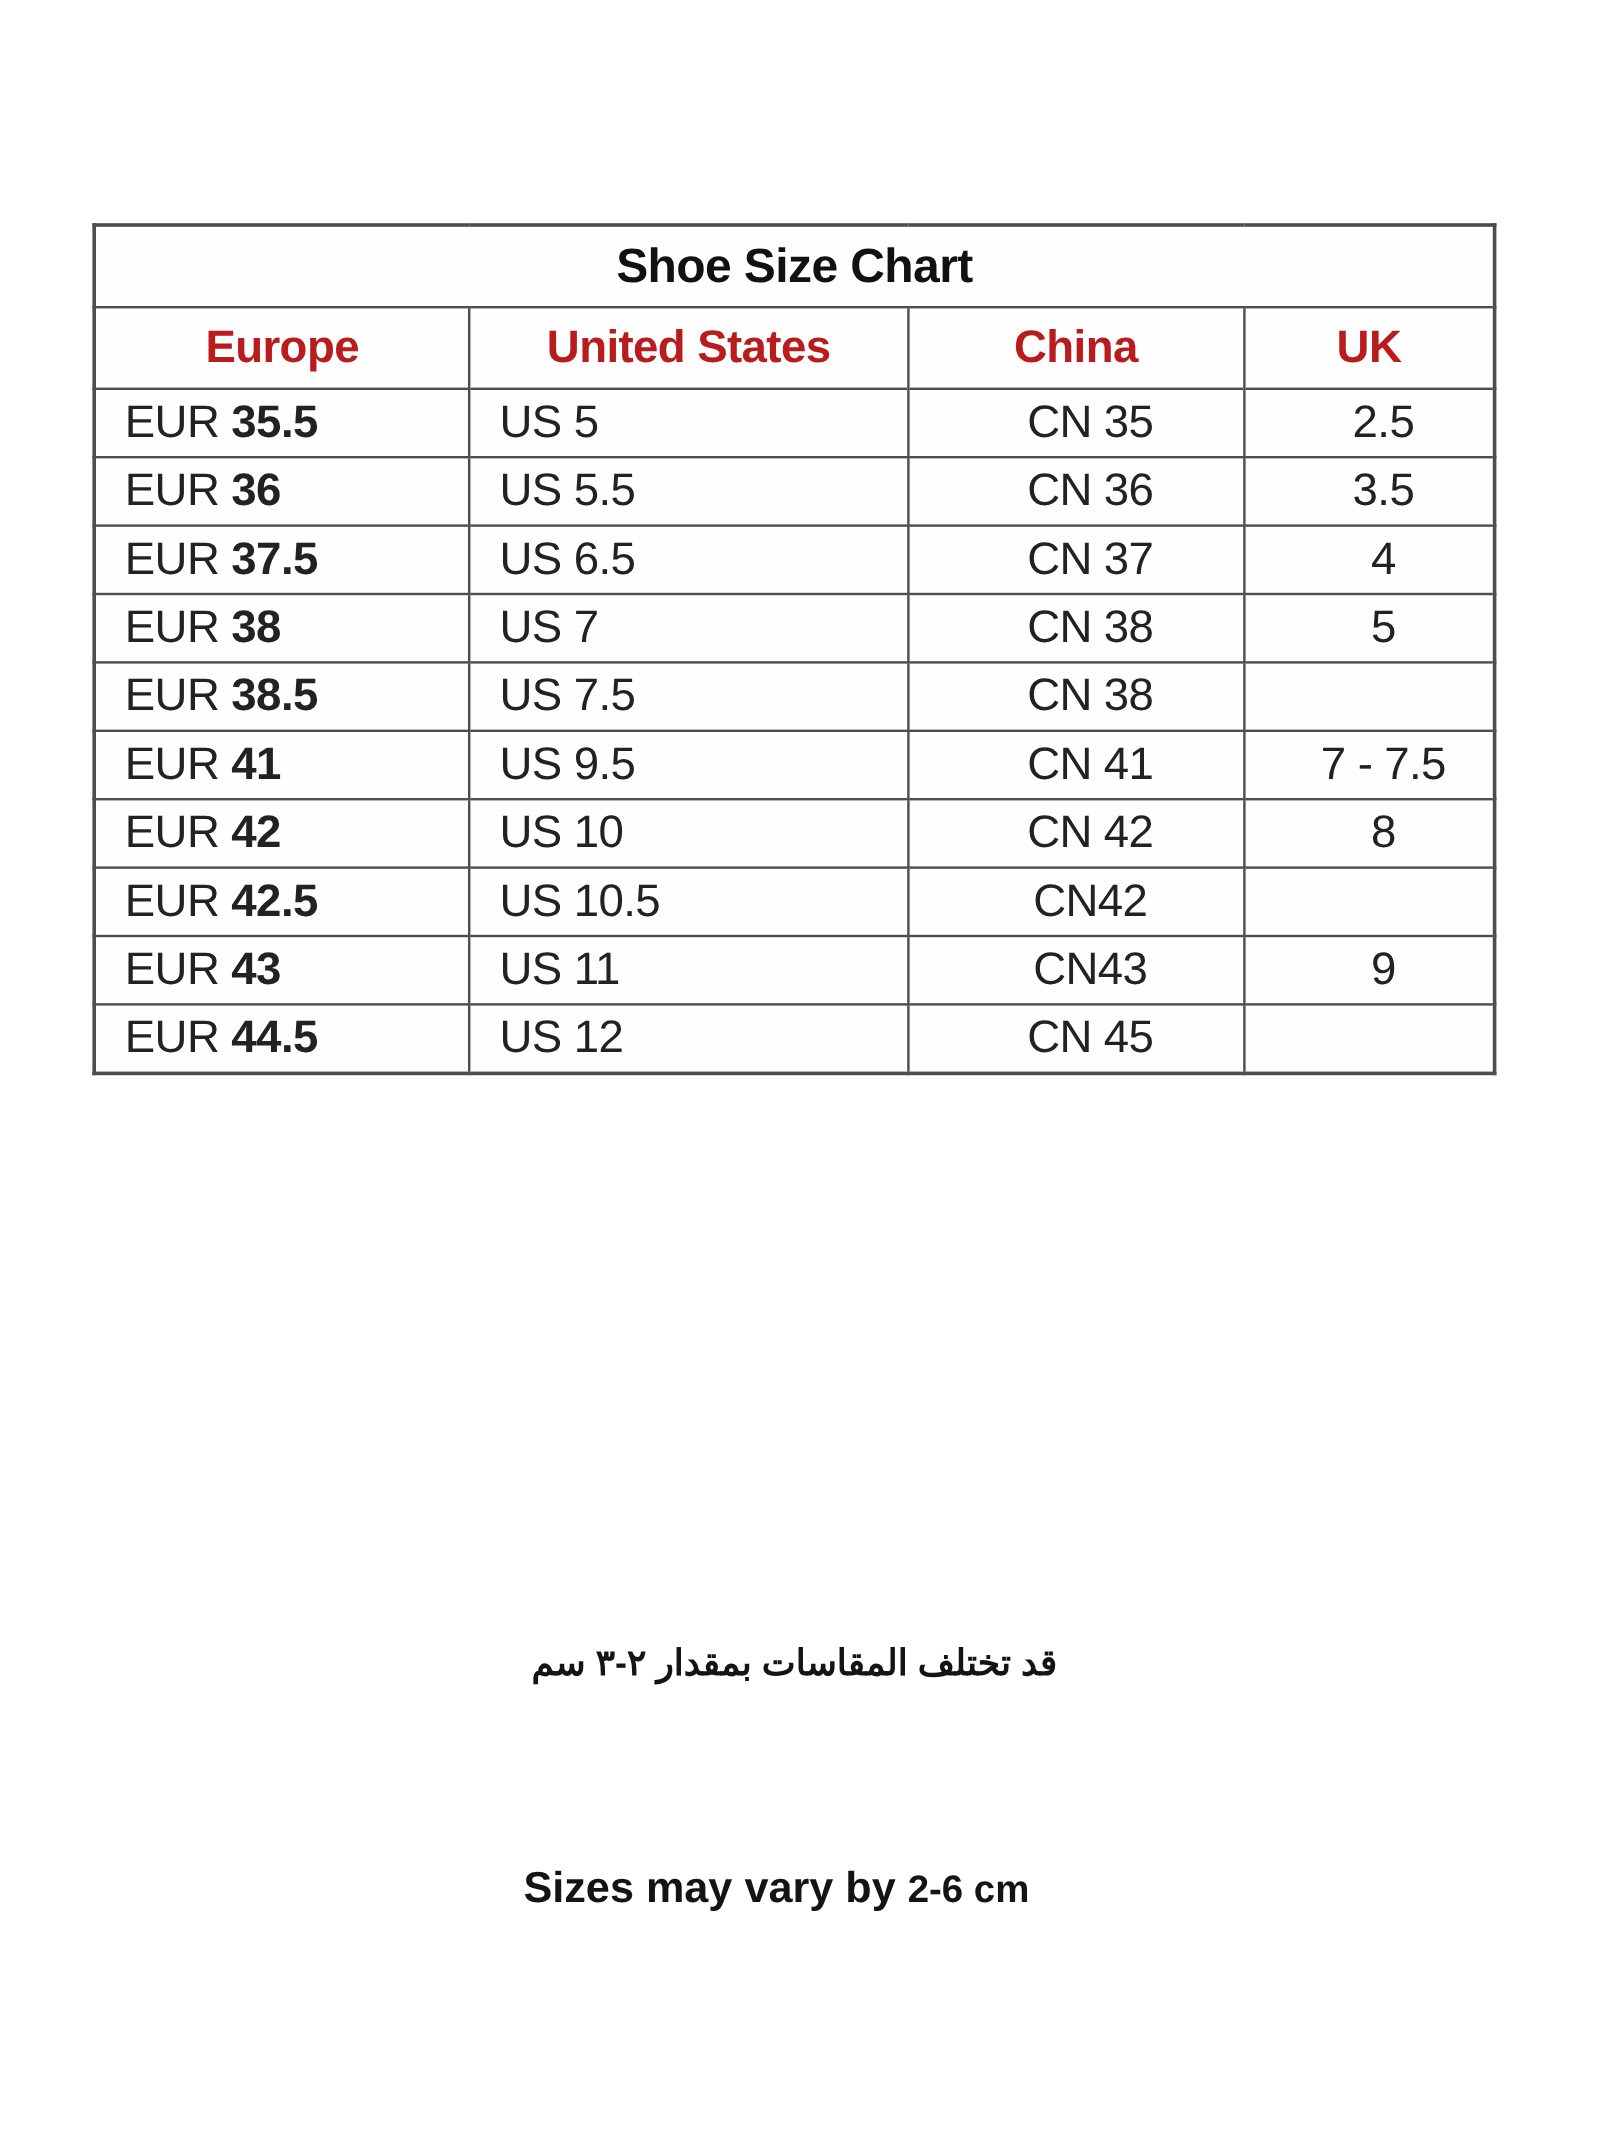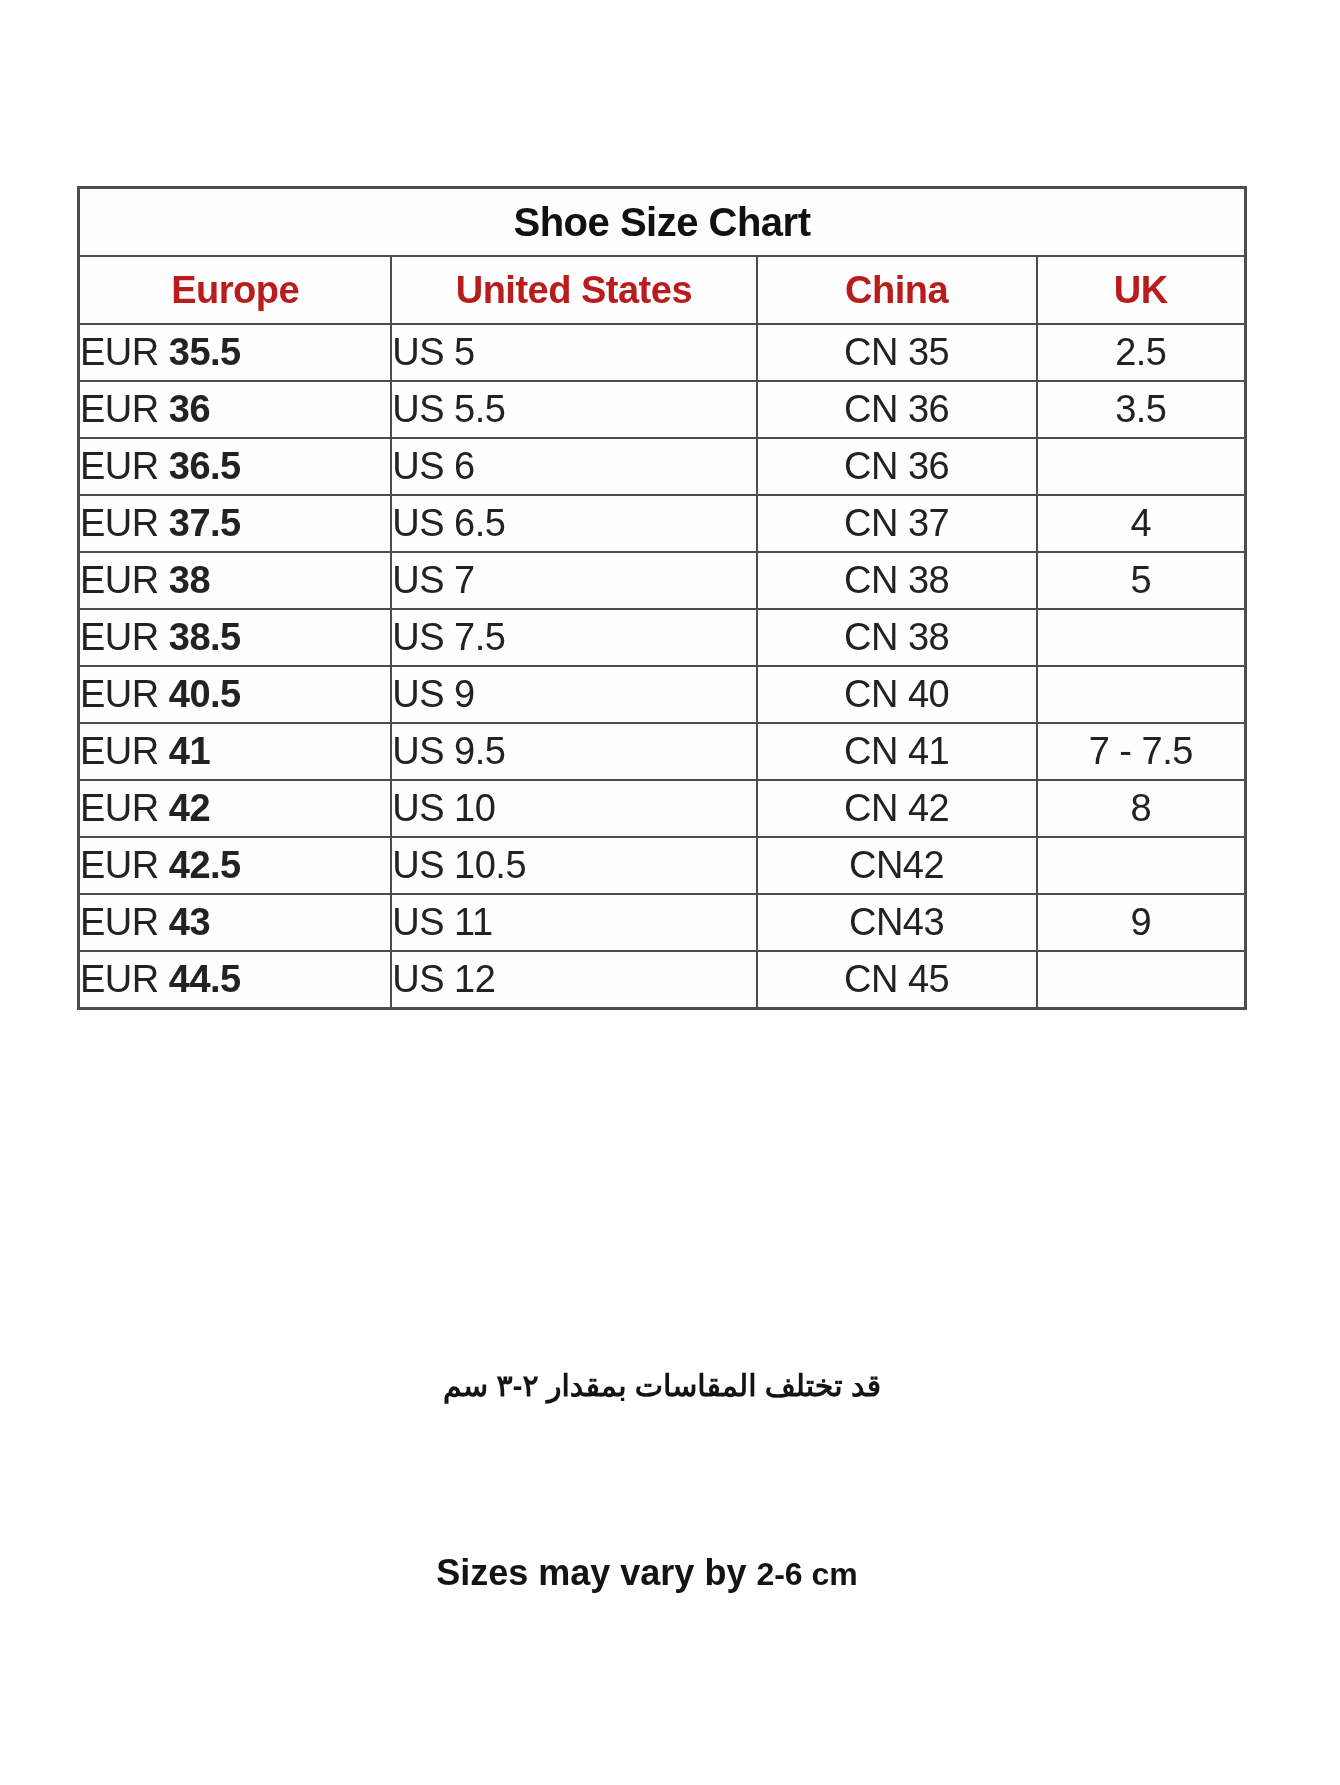--- a/index.html
+++ b/index.html
@@ -57,20 +57,21 @@
     letter-spacing: -0.5px;
     color: #b91c1c;
     border-bottom: 1px solid #4d7c0f;
   }
   tr.data-row td {
     height: 55px;
     font-size: 38px;
     font-weight: normal;
     letter-spacing: -0.5px;
     color: #222;
+    padding-left: 24px;
   }
   td.cell-eur {
     text-align: left;
     padding-left: 18px;
   }
   td.cell-eur .eur-size {
     font-weight: bold;
   }
   td.cell-us {
     text-align: left;
@@ -133,47 +134,35 @@
     <td class="cell-cn">CN 35</td>
     <td class="cell-uk">2.5</td>
   </tr>
         <tr class="data-row">
     <td class="cell-eur"><span class="eur-label">EUR</span> <span class="eur-size">36</span></td>
     <td class="cell-us">US 5.5</td>
     <td class="cell-cn">CN 36</td>
     <td class="cell-uk">3.5</td>
   </tr>
         <tr class="data-row">
-    <td class="cell-eur"><span class="eur-label">EUR</span> <span class="eur-size">36.5</span></td>
-    <td class="cell-us">US 6</td>
-    <td class="cell-cn">CN 36</td>
-    <td class="cell-uk"></td>
-  </tr>
-        <tr class="data-row">
     <td class="cell-eur"><span class="eur-label">EUR</span> <span class="eur-size">37.5</span></td>
     <td class="cell-us">US 6.5</td>
     <td class="cell-cn">CN 37</td>
     <td class="cell-uk">4</td>
   </tr>
         <tr class="data-row">
     <td class="cell-eur"><span class="eur-label">EUR</span> <span class="eur-size">38</span></td>
     <td class="cell-us">US 7</td>
     <td class="cell-cn">CN 38</td>
     <td class="cell-uk">5</td>
   </tr>
         <tr class="data-row">
     <td class="cell-eur"><span class="eur-label">EUR</span> <span class="eur-size">38.5</span></td>
     <td class="cell-us">US 7.5</td>
     <td class="cell-cn">CN 38</td>
-    <td class="cell-uk"></td>
-  </tr>
-        <tr class="data-row">
-    <td class="cell-eur"><span class="eur-label">EUR</span> <span class="eur-size">40.5</span></td>
-    <td class="cell-us">US 9</td>
-    <td class="cell-cn">CN 40</td>
     <td class="cell-uk"></td>
   </tr>
         <tr class="data-row">
     <td class="cell-eur"><span class="eur-label">EUR</span> <span class="eur-size">41</span></td>
     <td class="cell-us">US 9.5</td>
     <td class="cell-cn">CN 41</td>
     <td class="cell-uk">7 - 7.5</td>
   </tr>
         <tr class="data-row">
     <td class="cell-eur"><span class="eur-label">EUR</span> <span class="eur-size">42</span></td>

